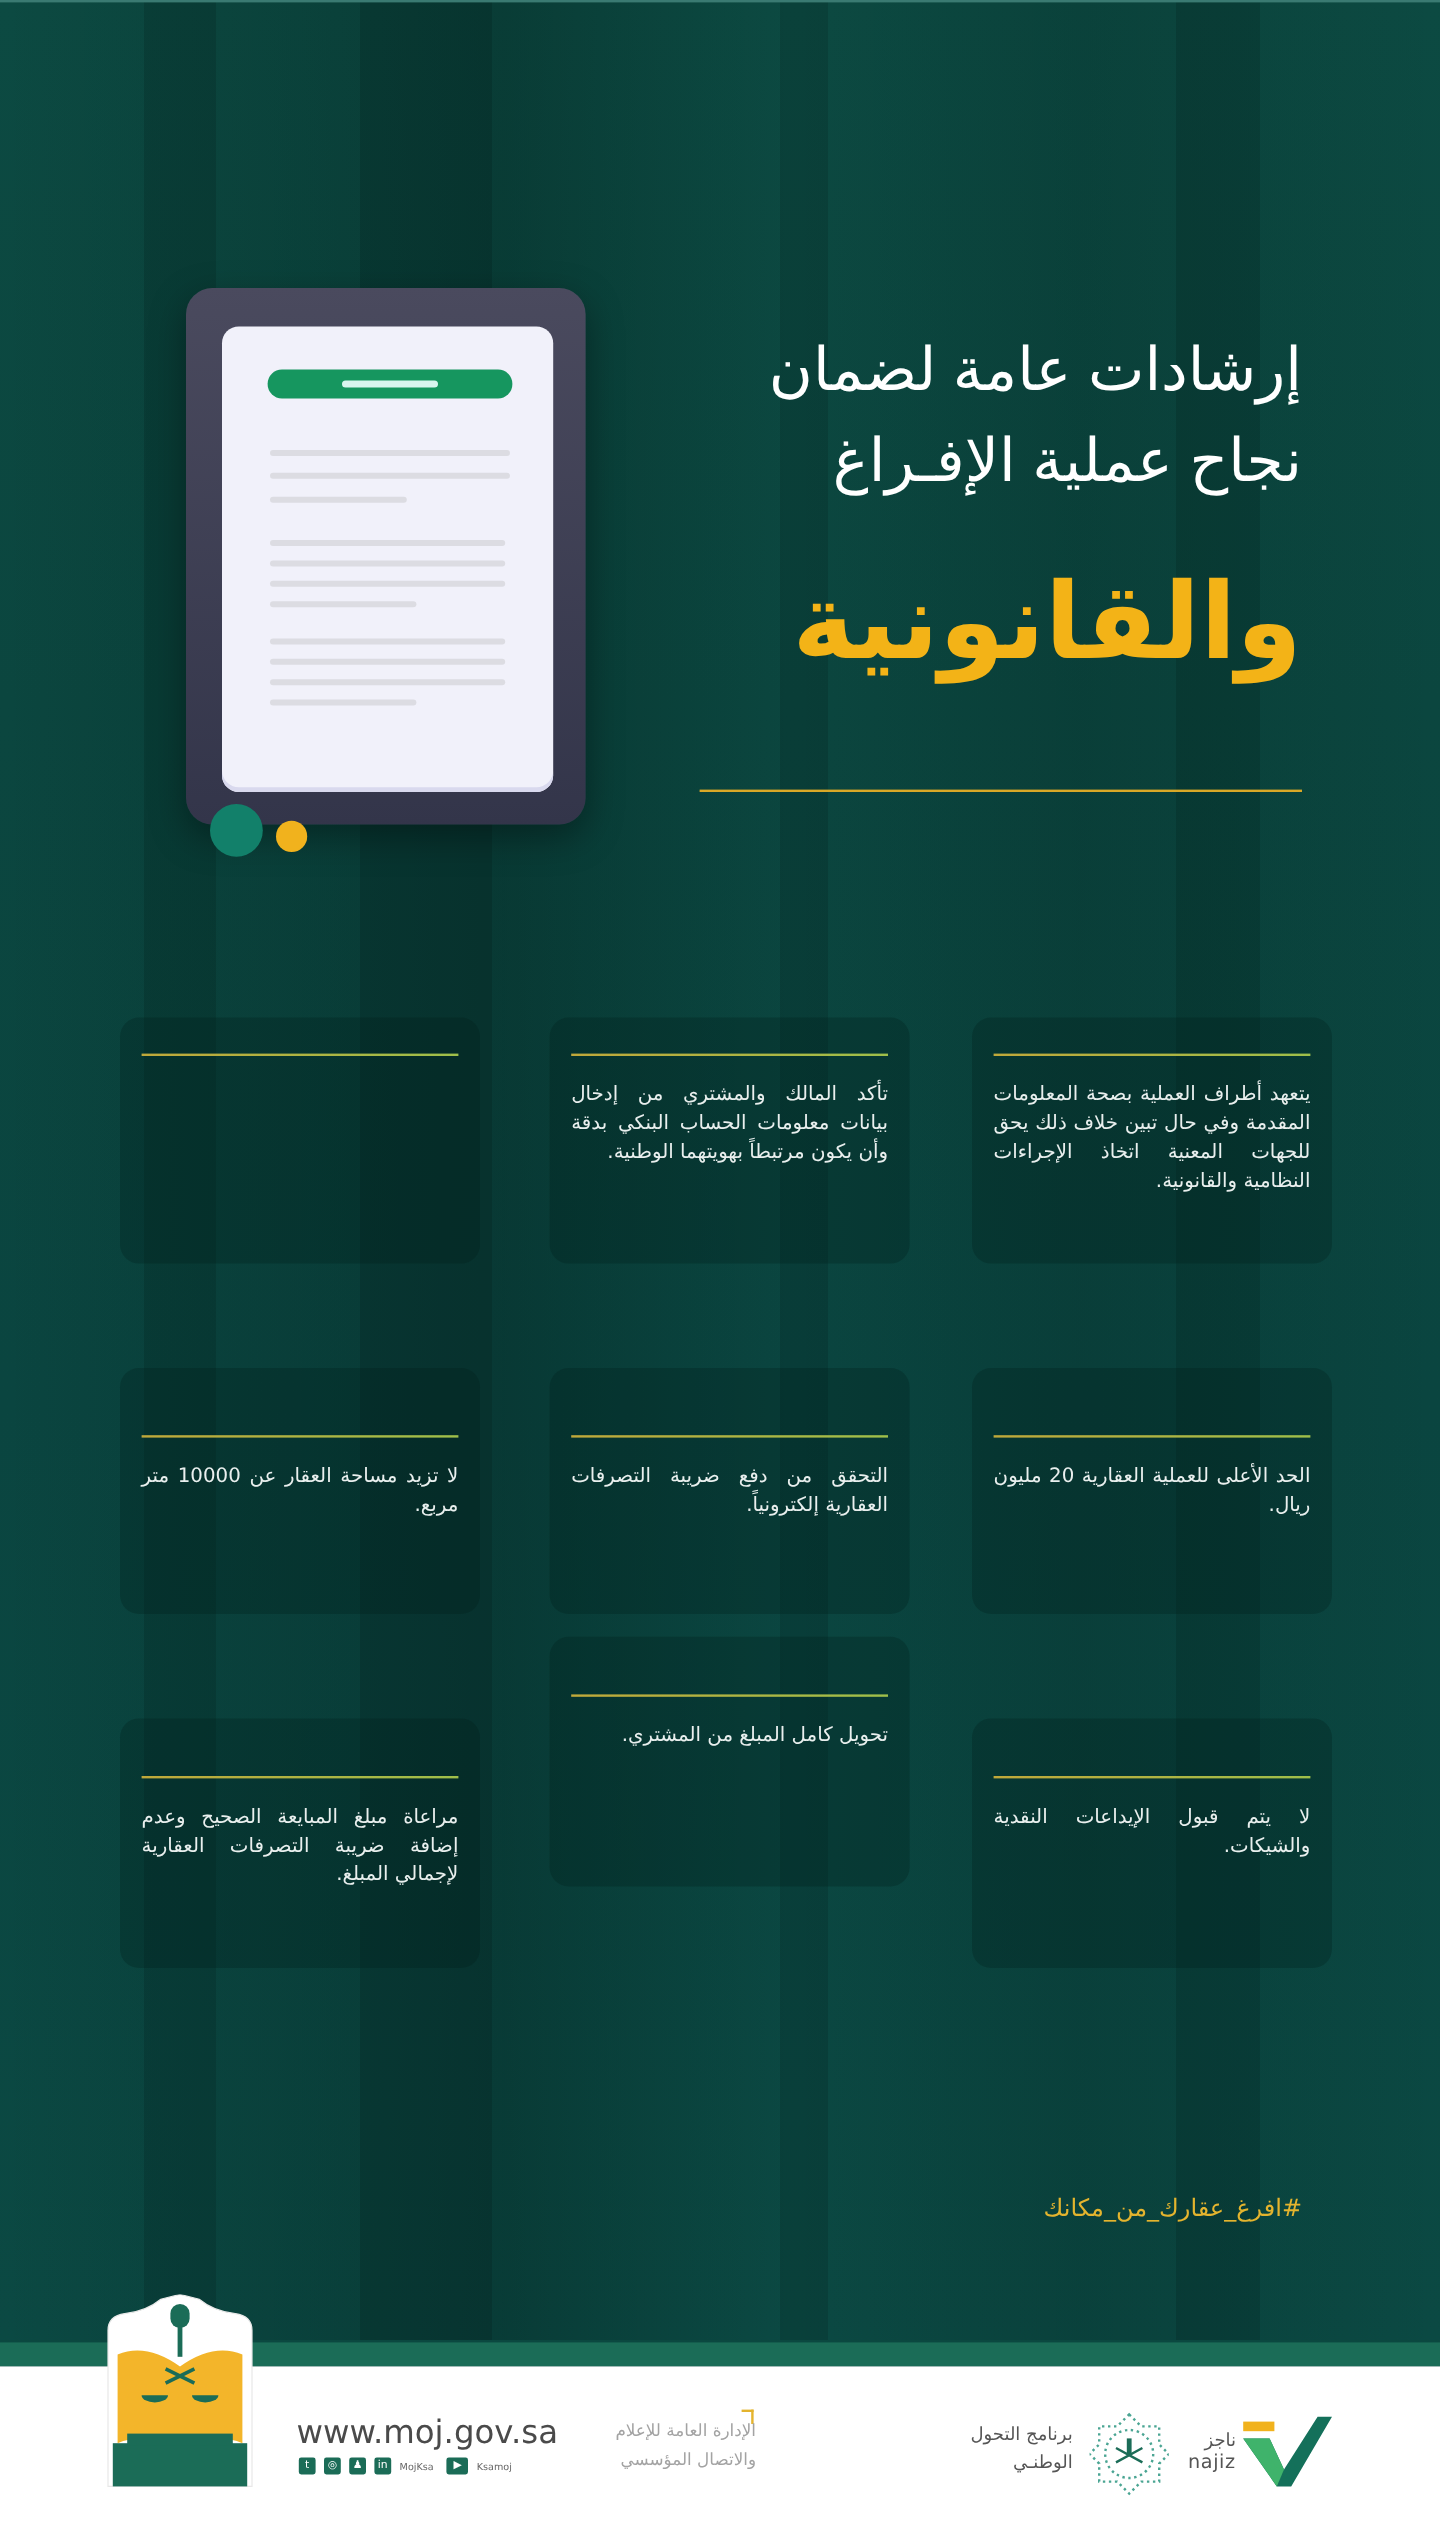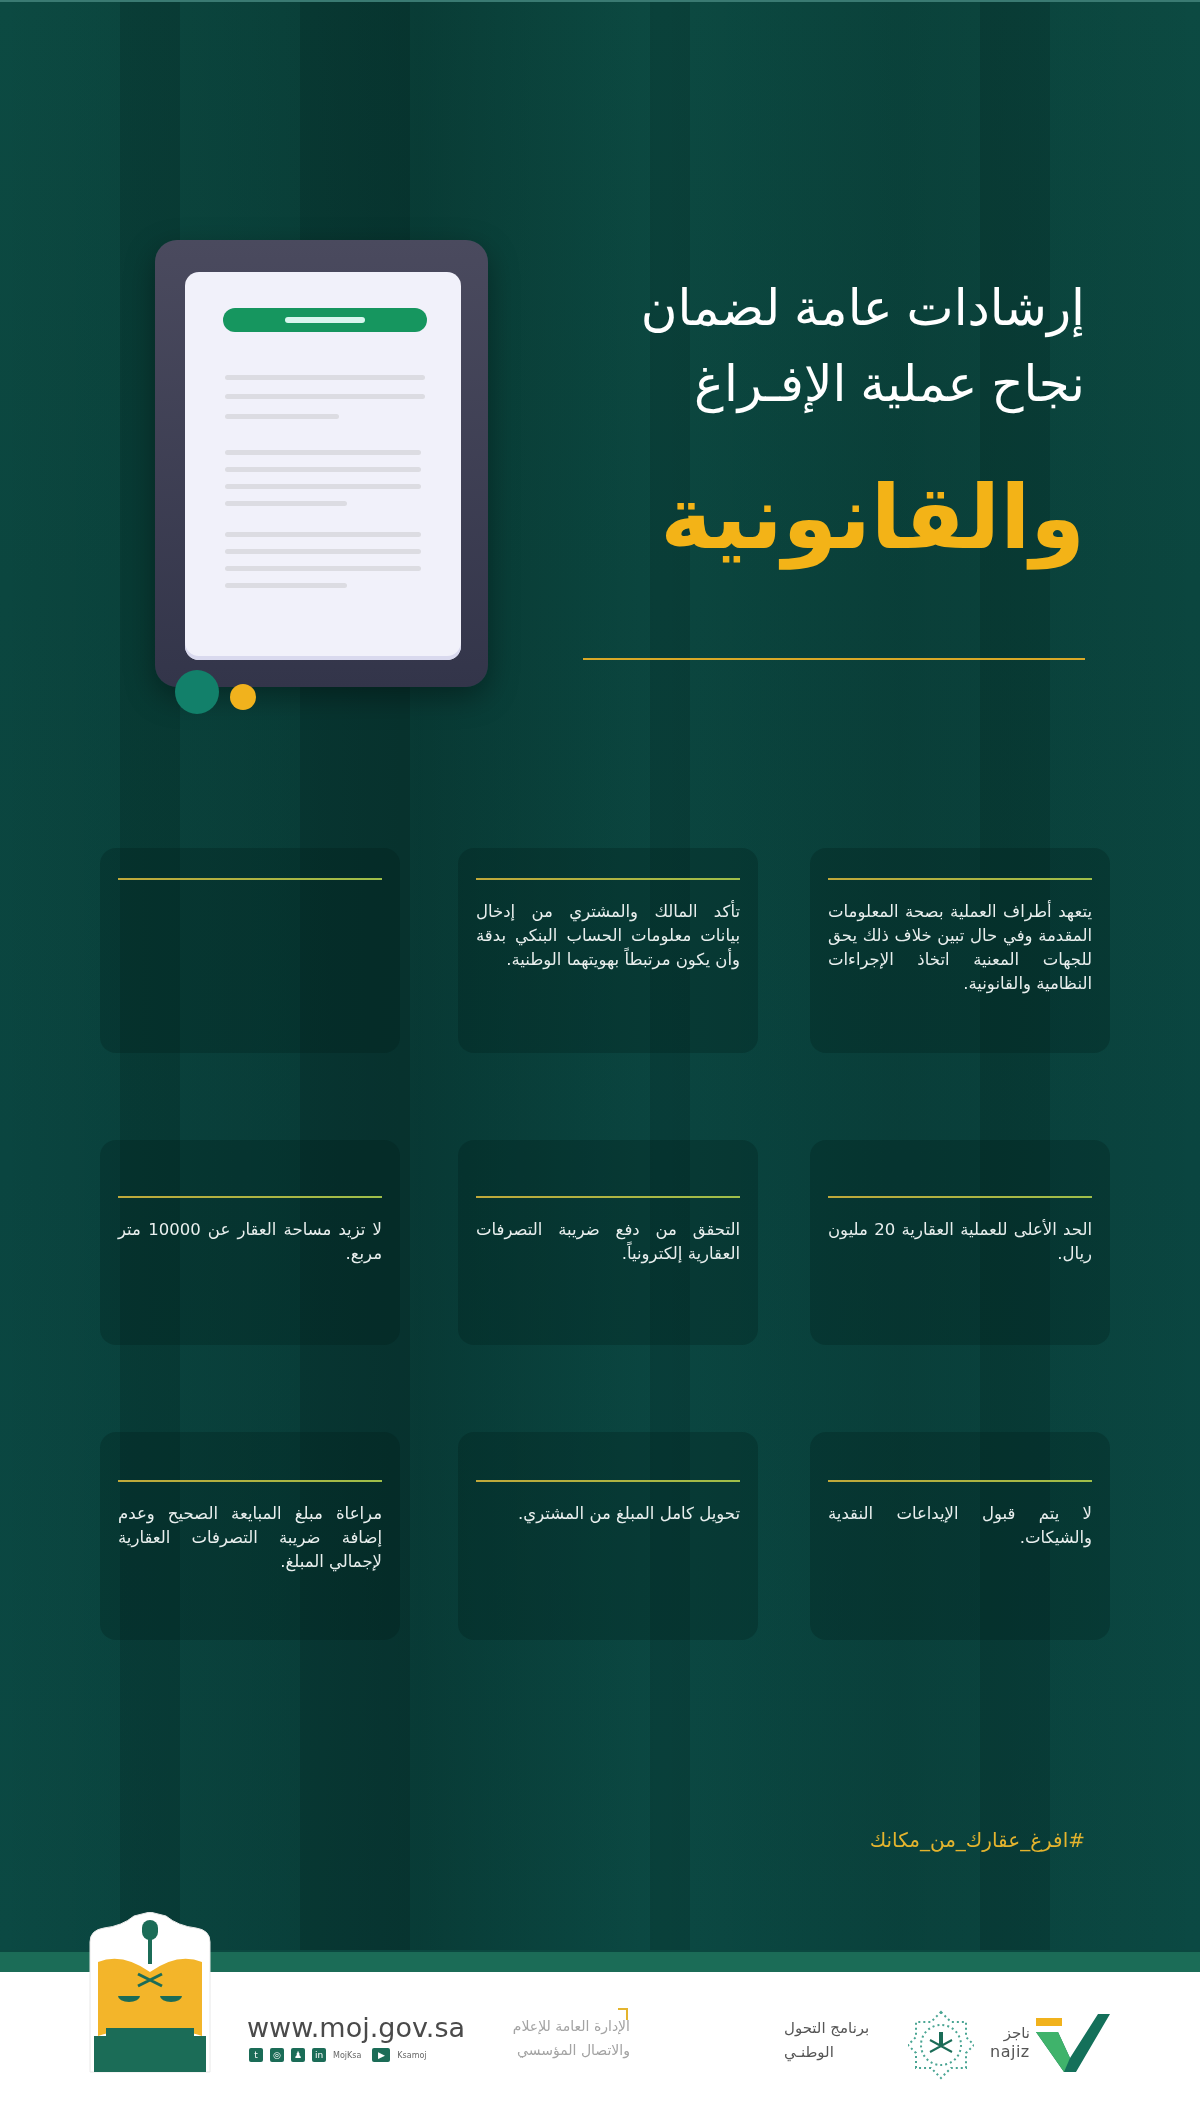--- a/index.html
+++ b/index.html
@@ -78,21 +78,21 @@
   .footer { position:absolute; left:0; top:1972px; width:1200px; height:148px; background:#ffffff; }
 
   .moj-logo { position:absolute; left:82px; top:1912px; width:136px; height:162px; }
   .website { position:absolute; left:247px; top:2012px; font-size:27px; color:#4a4a4a; font-family:"DejaVu Sans", sans-serif; }
   .socials { position:absolute; left:249px; top:2048px; display:flex; align-items:center; gap:7px; }
   .socials .ic { width:14px; height:14px; background:#1b6c57; border-radius:2px; color:#fff; font-size:9px; line-height:14px; text-align:center; }
   .socials .hn { font-size:8px; color:#666; margin-right:4px; }
   .dept { position:absolute; left:470px; top:2014px; direction:rtl; text-align:right; width:160px; color:#a3a3a3; font-size:14px; line-height:24px; }
   .dept-corner { position:absolute; left:618px; top:2008px; width:8px; height:10px; border-top:2px solid #e4b42e; border-right:2px solid #e4b42e; }
 
-  .vision-text { position:absolute; left:784px; top:2016px; width:110px; direction:rtl; text-align:left; color:#555; font-size:15px; line-height:24px; }
+  .vision-text { position:absolute; left:784px; top:2016px; width:110px; direction:rtl; text-align:right; color:#555; font-size:15px; line-height:24px; }
   .vision-emblem { position:absolute; left:908px; top:2008px; width:66px; height:74px; }
   .najiz-text { position:absolute; left:990px; top:2024px; color:#555; }
   .najiz-text .ar { font-size:15px; direction:rtl; display:block; text-align:right; width:40px; }
   .najiz-text .en { font-size:16px; display:block; letter-spacing:0.5px; }
   .najiz-mark { position:absolute; left:1032px; top:2012px; width:78px; height:62px; }
 </style>
 </head>
 <body>
 
 <div class="bg">
@@ -153,21 +153,21 @@
 </div>
 <div class="card" style="left:100px;top:1140px;height:205px;">
   <div class="rule" style="top:56px;"></div>
   <div class="txt" style="top:78px;">لا تزيد مساحة العقار عن 10000 متر مربع.</div>
 </div>
 
 <div class="card" style="left:810px;top:1432px;height:208px;">
   <div class="rule" style="top:48px;"></div>
   <div class="txt" style="top:70px;">لا يتم قبول الإيداعات النقدية والشيكات.</div>
 </div>
-<div class="card" style="left:458px;top:1432px;height:208px;">
+<div class="card" style="left:458px;top:1364px;height:208px;">
   <div class="rule" style="top:48px;"></div>
   <div class="txt" style="top:70px;">تحويل كامل المبلغ من المشتري.</div>
 </div>
 <div class="card" style="left:100px;top:1432px;height:208px;">
   <div class="rule" style="top:48px;"></div>
   <div class="txt" style="top:70px;">مراعاة مبلغ المبايعة الصحيح وعدم إضافة ضريبة التصرفات العقارية لإجمالي المبلغ.</div>
 </div>
 
 <div class="hashtag">#افرغ_عقارك_من_مكانك</div>
 

